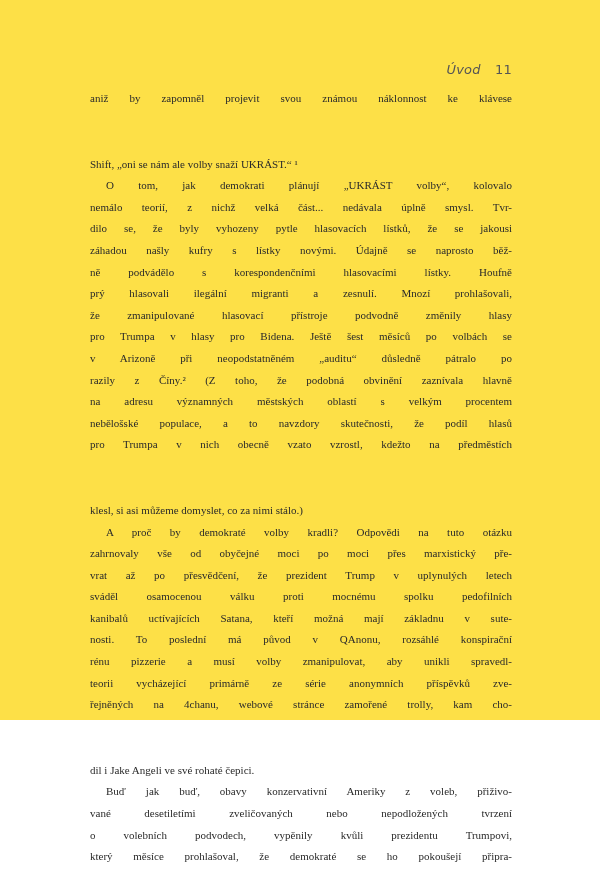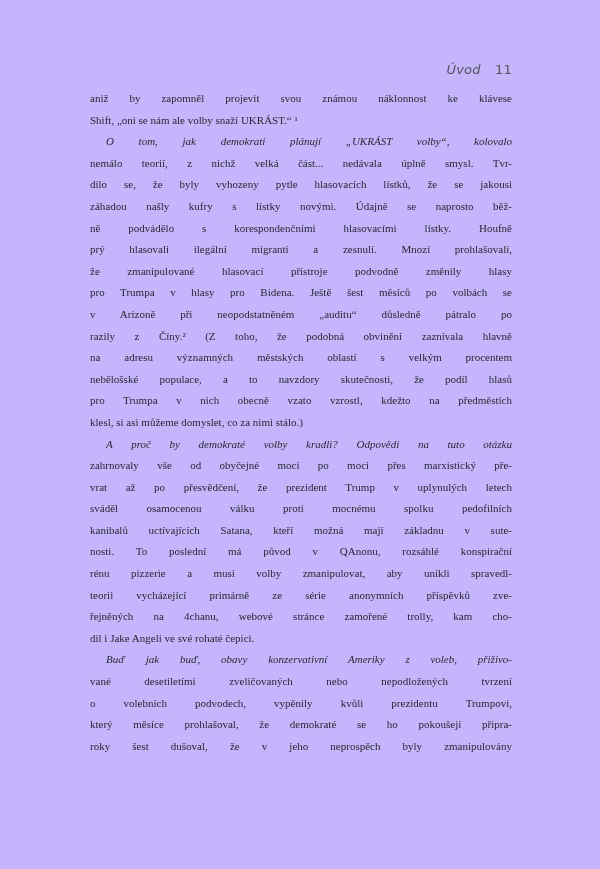--- a/index.html
+++ b/index.html
@@ -1,31 +1,31 @@
 <!DOCTYPE html>
 <html><head>
 <meta charset="utf-8">
 <style>
   html, body { margin: 0; padding: 0; background: #ffffff; }
   body { width: 600px; height: 869px; position: relative; overflow: hidden; }
-  .page { position: absolute; left: 0; top: 0; width: 600px; height: 869px; background: #c4b5fd; }
+  .page { position: absolute; left: 0; top: 0; width: 600px; height: 720px; background: #fde047; }
   .running-head {
     position: absolute; top: 62px; right: 88px;
     font-family: "DejaVu Sans", sans-serif; font-size: 13px; color: #555;
     letter-spacing: 0.2px;
   }
   .running-head .section { font-style: italic; margin-right: 10px; }
   .text-block {
     position: absolute; left: 90px; top: 88px; width: 422px;
     font-family: "Liberation Serif", "DejaVu Serif", serif;
     font-size: 11px; line-height: 21.6px; color: #2a2a2a;
   }
   .line { display: block; white-space: nowrap; text-align: justify; text-align-last: justify; height: 21.6px; overflow: hidden; }
-  .line.last { text-align-last: left; }
-  .line.indent { padding-left: 16px; font-style: italic; }
+  .line.last { text-align-last: left; margin-top: 44px; }
+  .line.indent { padding-left: 16px; }
 </style>
 </head>
 <body>
 
 <div class="page">
   <div class="running-head">
     <span class="section">Úvod</span>
     <span class="page-num">11</span>
   </div>
 

